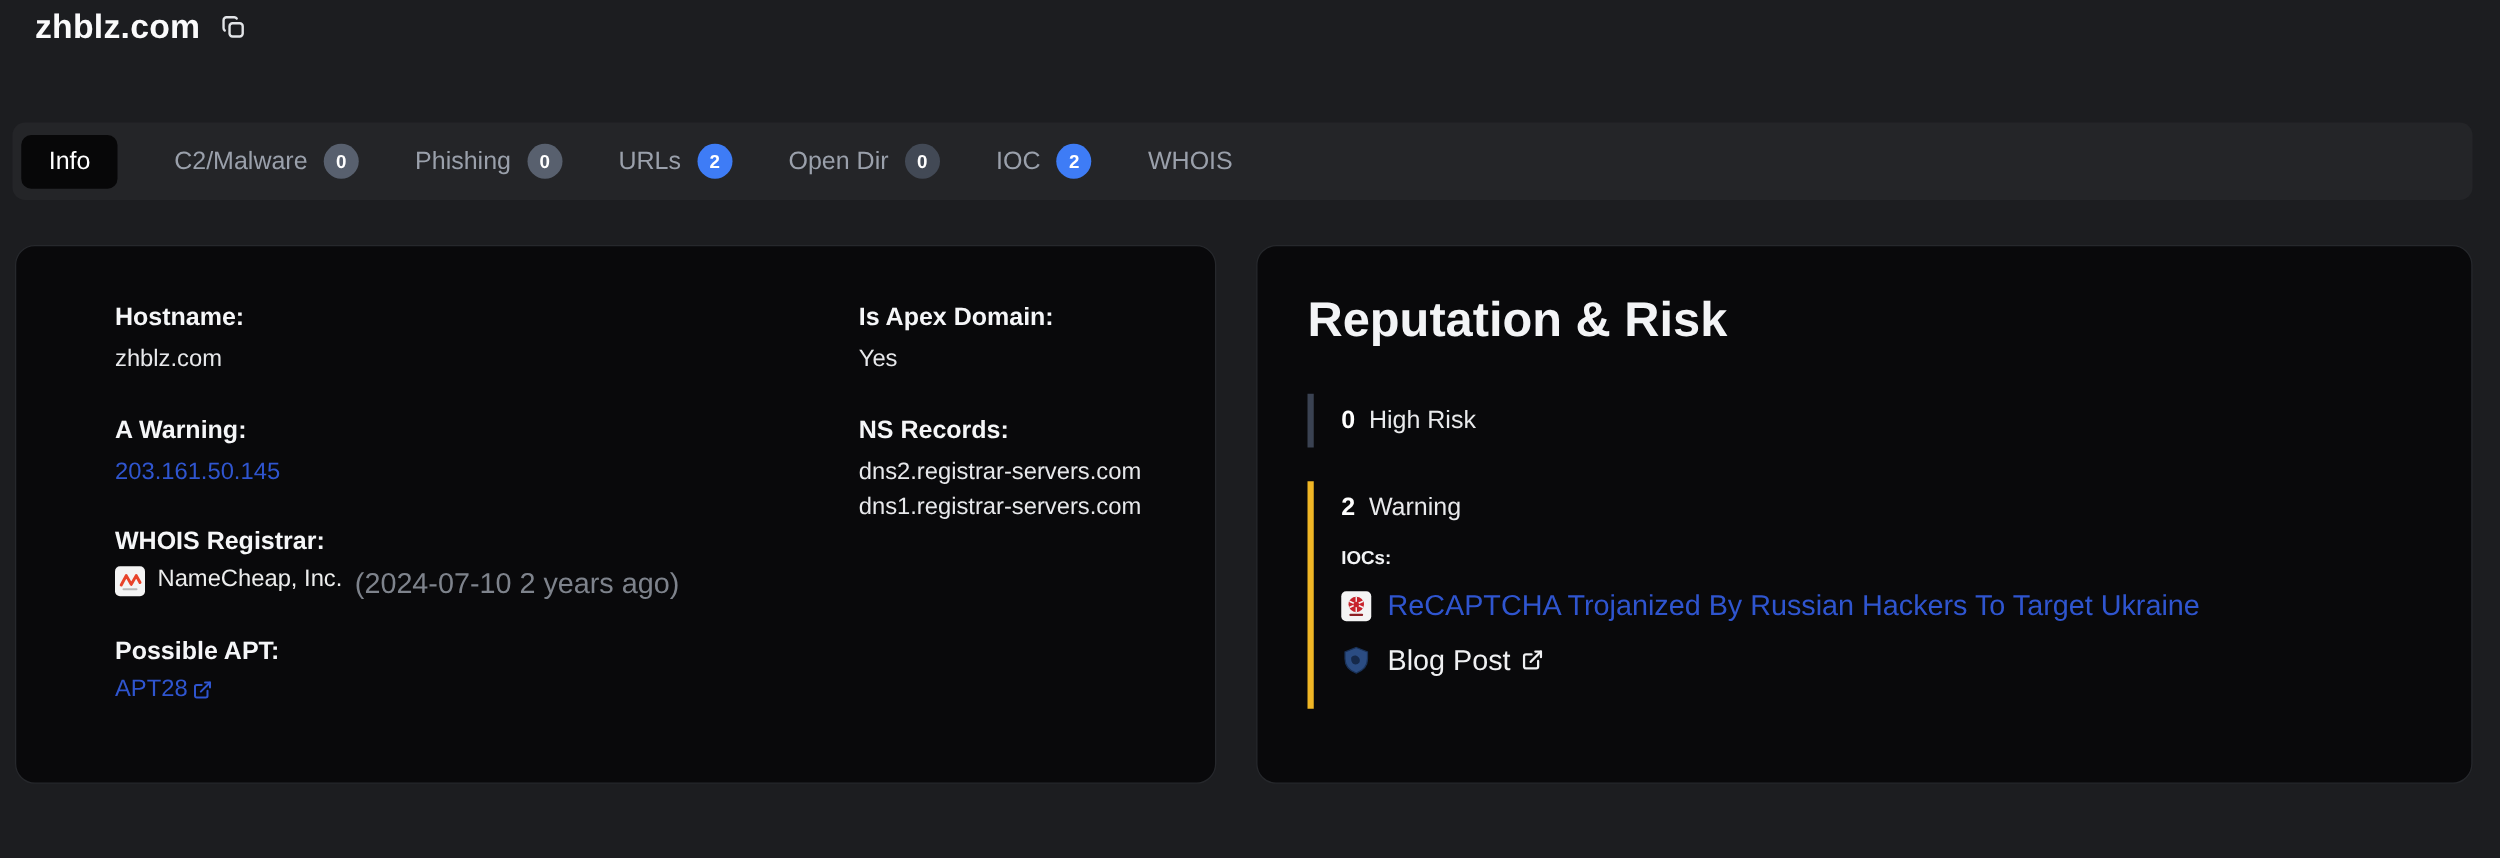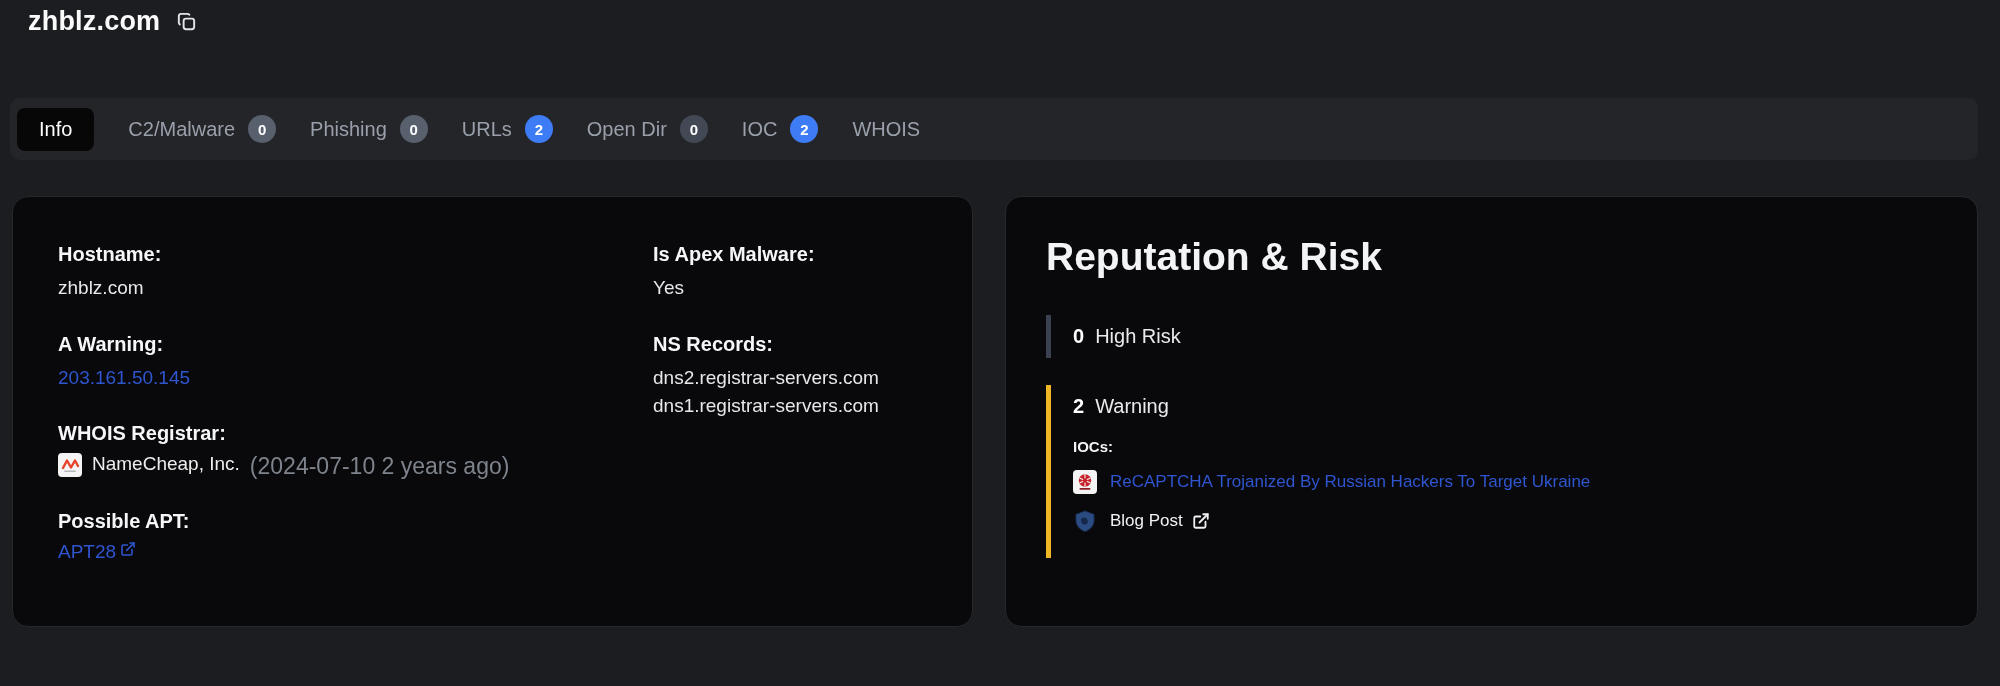--- a/index.html
+++ b/index.html
@@ -21,21 +21,21 @@
     font-size: 27px; font-weight: 700; color: #fafafb; letter-spacing: 0.2px;
   }
   .copy-btn { display: inline-flex; align-items: center; cursor: pointer; color: #e2e4e7; }
 
   
   .tabbar {
     position: absolute; left: 10px; top: 98px; width: 1968px; height: 62px;
     background: var(--tabbar-bg, #242528);
     border-radius: 10px;
     display: flex; align-items: center;
-    padding: 0 7px; gap: 34px;
+    padding: 0 7px; gap: 45px;
   }
   .tab {
     display: flex; align-items: center; gap: 13px;
     color: var(--tab-fg, #9aa0ab); font-size: 20px;
     cursor: pointer; white-space: nowrap;
   }
   .tab--active {
     background: #070708; color: #ffffff;
     border-radius: 8px; padding: 10px 22px;
   }
@@ -52,42 +52,42 @@
   
   .card {
     position: absolute; top: 196px; height: 431px;
     background: var(--card-bg, #09090b);
     border: 1px solid #26282c;
     border-radius: 16px;
   }
   .card--info { left: 12px; width: 961px; padding: 46px 40px 0 45px; }
   .card--reputation { left: 1005px; width: 973px; padding: 38px 40px 0 40px; }
 
-  .info-grid { display: grid; grid-template-columns: 595px 1fr; }
+  .info-grid { display: grid; grid-template-columns: 595px 1fr; margin-left: 34px; }
   .field { margin-bottom: 30px; }
   .field__label {
     font-size: 20px; font-weight: 700; color: #f5f6f8; margin-bottom: 8px;
   }
   .field__value { font-size: 19px; color: #e7e8eb; line-height: 1.5; }
   .field__value a, .link { color: var(--link-blue, #2f55cf); text-decoration: none; cursor: pointer; }
   .registrar-row { display: flex; align-items: flex-start; gap: 10px; font-size: 19px; }
   .registrar-name { color: #eceded; }
   .registrar-date { color: var(--muted-gray, #7e838c); font-size: 23px; }
-  .apt-link { display: inline-flex; gap: 4px; font-size: 19px; }
+  .apt-link { display: inline-flex; align-items: center; gap: 4px; font-size: 19px; }
 
   
   .rep-title { font-size: 39px; font-weight: 700; color: #f3f4f6; margin-bottom: 36px; }
   .risk-section { border-left: 5px solid; padding: 10px 0 10px 22px; }
   .risk-section--high { border-color: var(--highrisk-border, #3a4252); margin-bottom: 27px; }
   .risk-section--warning { border-color: var(--warning-yellow, #f0b625); }
   .risk-line { display: flex; align-items: baseline; gap: 11px; font-size: 20px; color: #e9eaec; }
   .risk-count { font-weight: 700; color: #ffffff; }
   .risk-section--warning .risk-line { margin-bottom: 20px; }
   .iocs-label { font-size: 15px; font-weight: 700; color: #f2f3f5; margin-bottom: 15px; }
-  .ioc-item { display: flex; align-items: center; gap: 13px; margin-bottom: 15px; font-size: 17px; }
+  .ioc-item { display: flex; align-items: center; gap: 13px; margin-bottom: 15px; font-size: 23px; }
   .ioc-item .link { line-height: 1.3; }
   .blog-link { display: inline-flex; align-items: center; gap: 9px; color: #f0f1f3; cursor: pointer; }
 
   .favicon {
     width: 24px; height: 24px; border-radius: 4px; flex: 0 0 auto;
     display: inline-flex; align-items: center; justify-content: center;
   }
   .favicon--white { background: #f4f4f4; }
   svg { display: block; }
 </style>
@@ -173,21 +173,21 @@
               <polyline points="15 3 21 3 21 9"></polyline>
               <line x1="10" y1="14" x2="21" y2="3"></line>
             </svg>
           </span>
         </a>
       </div>
     </div>
 
     <div class="info-col">
       <div class="field">
-        <div class="field__label">Is Apex Malware:</div>
+        <div class="field__label">Is Apex Domain:</div>
         <div class="field__value">Yes</div>
       </div>
 
       <div class="field">
         <div class="field__label">NS Records:</div>
         <div class="field__value">dns2.registrar-servers.com</div>
         <div class="field__value">dns1.registrar-servers.com</div>
       </div>
     </div>
 

